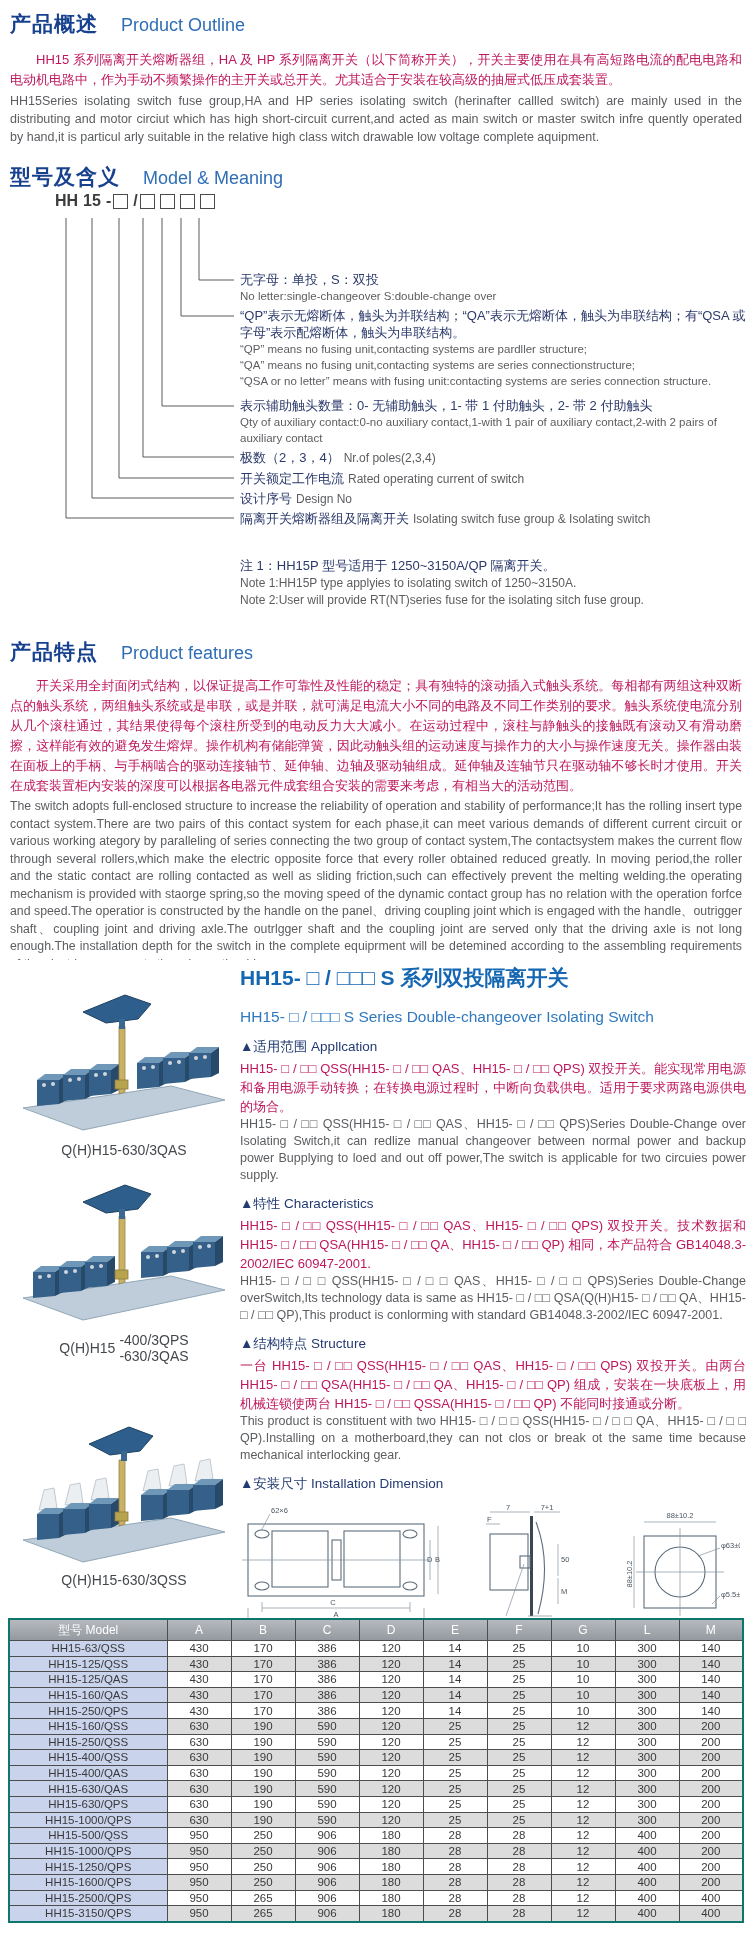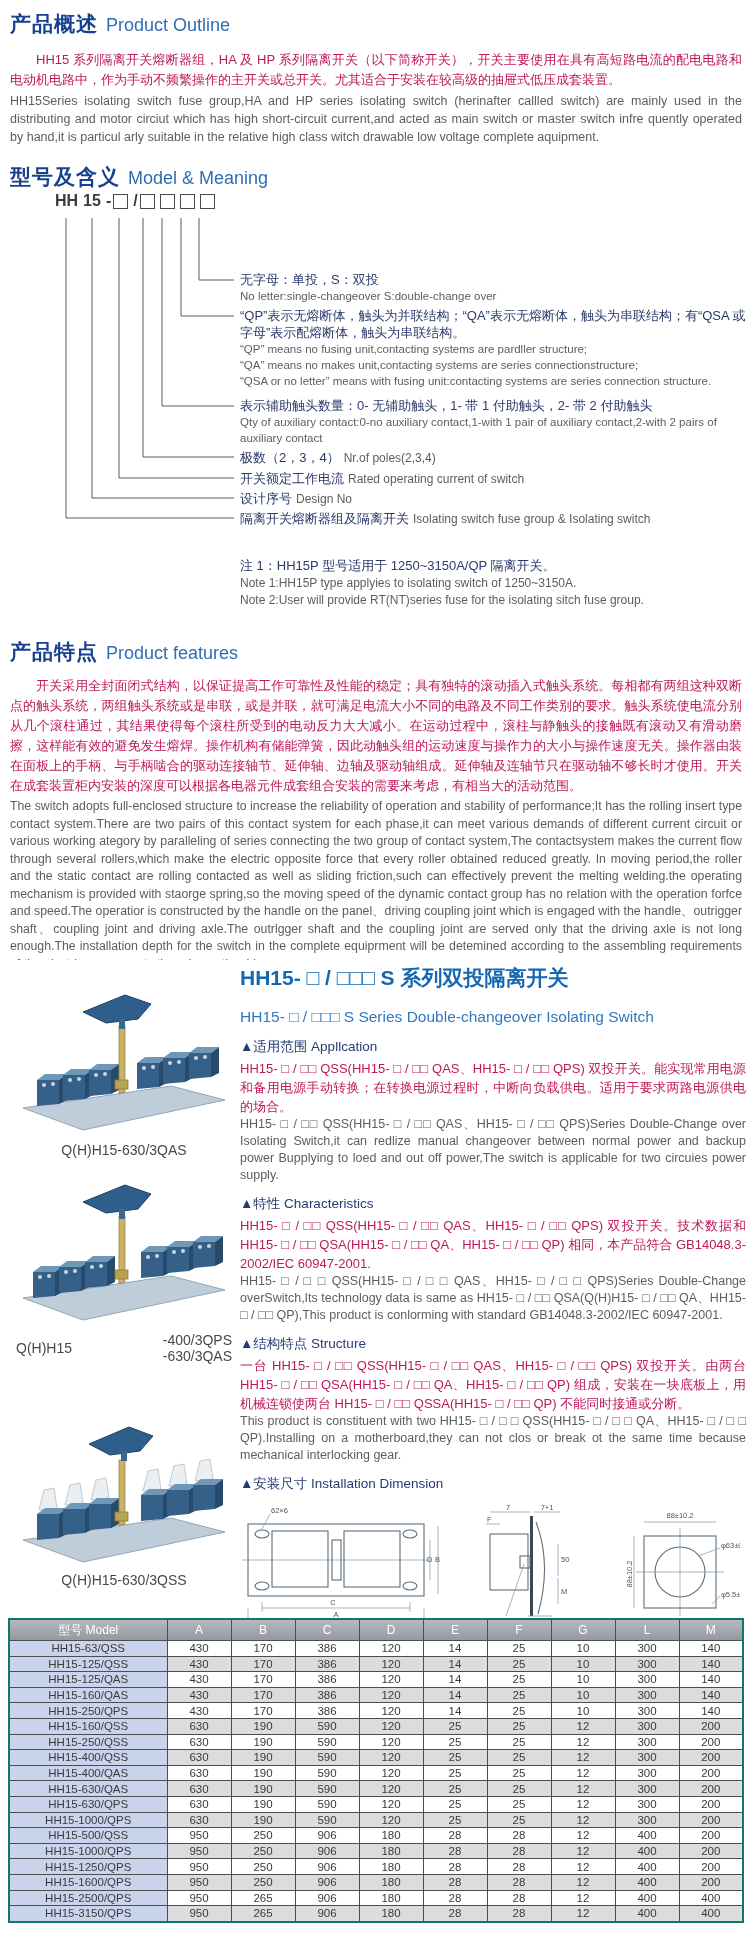--- a/index.html
+++ b/index.html
@@ -2,21 +2,21 @@
 <html><head>
 <meta charset="utf-8">
 <style>
   html,body { margin:0; padding:0; background:#fff; }
   .page { position:relative; width:752px; height:1950px; background:#fff;
           font-family:"Liberation Sans","DejaVu Sans",sans-serif; overflow:hidden; }
 
   
   .sec-head { position:absolute; left:10px; white-space:nowrap; }
   .sec-head .cn { font-size:21px; font-weight:bold; color:#17418f; letter-spacing:1px; }
-  .sec-head .en { font-size:18px; color:#2f6eb5; margin-left:8px;text-align:center; }
+  .sec-head .en { font-size:18px; color:#2f6eb5; margin-left:23px;text-align:center; }
 
   .cn-par { color:#be185d; font-size:13px; line-height:20px; text-align:justify; text-indent:2em; }
   .en-par { color:#5b5d60; font-size:12.5px; line-height:18px; text-align:justify; }
 
   .block { position:absolute; }
 
   
   .model-row { position:absolute; left:55px; top:0; display:flex; align-items:center;
                font-size:16px; color:#3c3c3c; font-weight:bold; }
   .model-row .tok { margin-right:5px; }
@@ -36,21 +36,21 @@
   .hh15-title { color:#1567b2; font-size:21px; font-weight:bold; line-height:24px; }
   .hh15-sub { color:#3079bf; font-size:15.5px; line-height:20px; margin-top:17px; }
   .sub-head { color:#233a72; font-size:13.5px; margin-top:11px; margin-bottom:3px; }
   .hh15-col .cn-par { text-indent:0; line-height:19px; }
   .hh15-col .en-par { line-height:17px; }
 
   
   .figs { position:absolute; left:16px; top:984px; width:216px; }
   .fig { text-align:center; }
   .fig-cap { color:#45494e; font-size:14px; margin-top:2px; }
-  .fig-cap.stacked { display:flex; justify-content:space-between; align-items:center; gap:4px; }
+  .fig-cap.stacked { display:flex; justify-content:center; align-items:center; gap:4px; }
   .fig-cap .stack { display:flex; flex-direction:column; text-align:left; line-height:16px; }
   .fig1 { margin-top:6px; } .fig2 { margin-top:22px; } .fig3 { margin-top:56px; }
 
   
   .dim-table { position:absolute; left:8px; top:1618px; }
   table { border-collapse:collapse; width:736px; table-layout:fixed; }
   th,td { border:1px solid #4d4d4d; text-align:center; font-size:11.5px; padding:0; }
   th { background:linear-gradient(#b6babf,#94999f); color:#fff; font-weight:normal; height:20px; font-size:12px; }
   td { height:14.6px; color:#3a3a3a; background:#fff; }
   td.model-cell { background:#c9d3ec; }
@@ -104,21 +104,21 @@
       </g>
     </svg>
 
     <div class="dg-label" style="left:240px; top:79px;">
       <div class="cn">无字母：单投，S：双投</div>
       <div class="en">No letter:single-changeover S:double-change over</div>
     </div>
     <div class="dg-label" style="left:240px; top:115px;">
       <div class="cn">“QP”表示无熔断体，触头为并联结构；“QA”表示无熔断体，触头为串联结构；有“QSA 或字母”表示配熔断体，触头为串联结构。</div>
       <div class="en">“QP” means no fusing unit,contacting systems are pardller structure;</div>
-      <div class="en">“QA” means no makes unit,contacting systems are series connectionstructure;</div>
+      <div class="en">“QA” means no fusing unit,contacting systems are series connectionstructure;</div>
       <div class="en">“QSA or no letter” means with fusing unit:contacting systems are series connection structure.</div>
     </div>
     <div class="dg-label" style="left:240px; top:205px;">
       <div class="cn">表示辅助触头数量：0- 无辅助触头，1- 带 1 付助触头，2- 带 2 付助触头</div>
       <div class="en">Qty of auxiliary contact:0-no auxiliary contact,1-with 1 pair of auxiliary contact,2-with 2 pairs of auxiliary contact</div>
     </div>
     <div class="dg-label" style="left:240px; top:256px;">
       <span class="cn">极数（2，3，4）</span><span class="inline-en">Nr.of poles(2,3,4)</span>
     </div>
     <div class="dg-label" style="left:240px; top:277px;">

